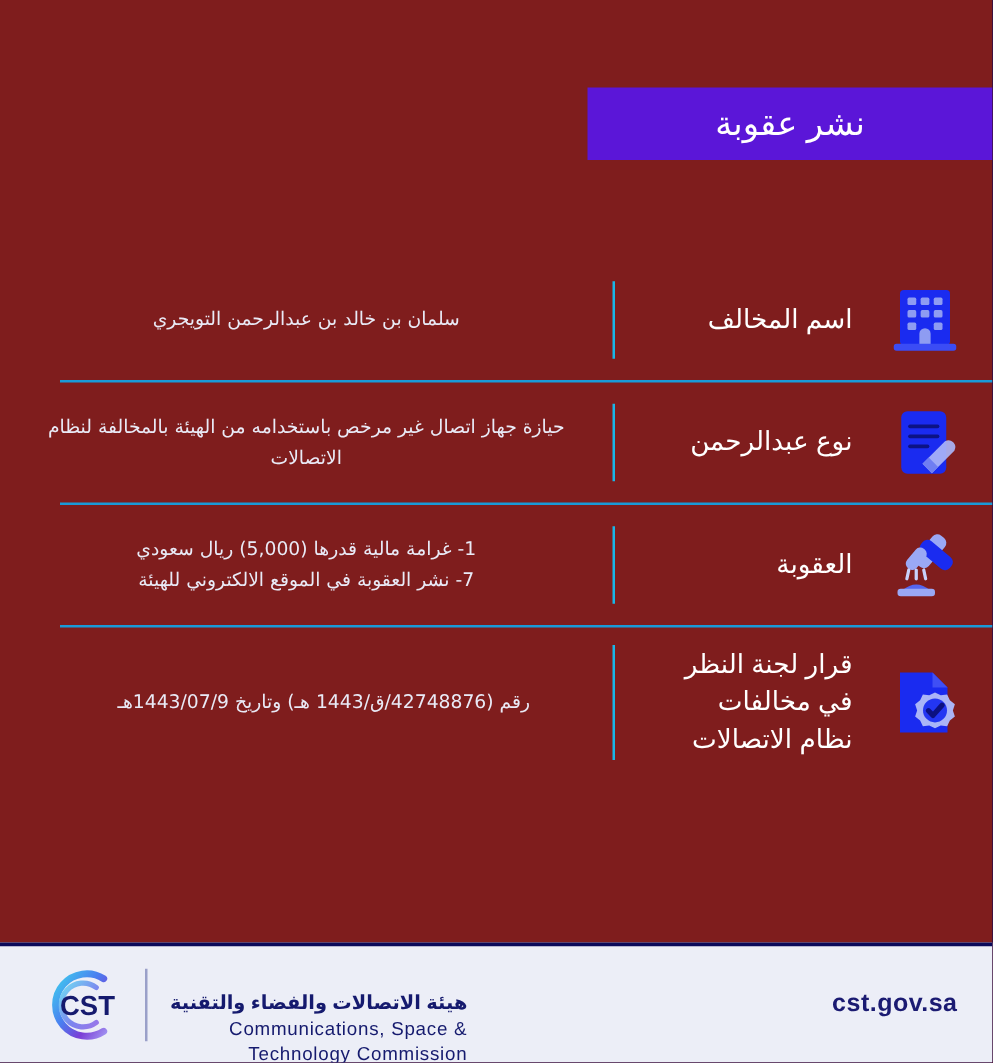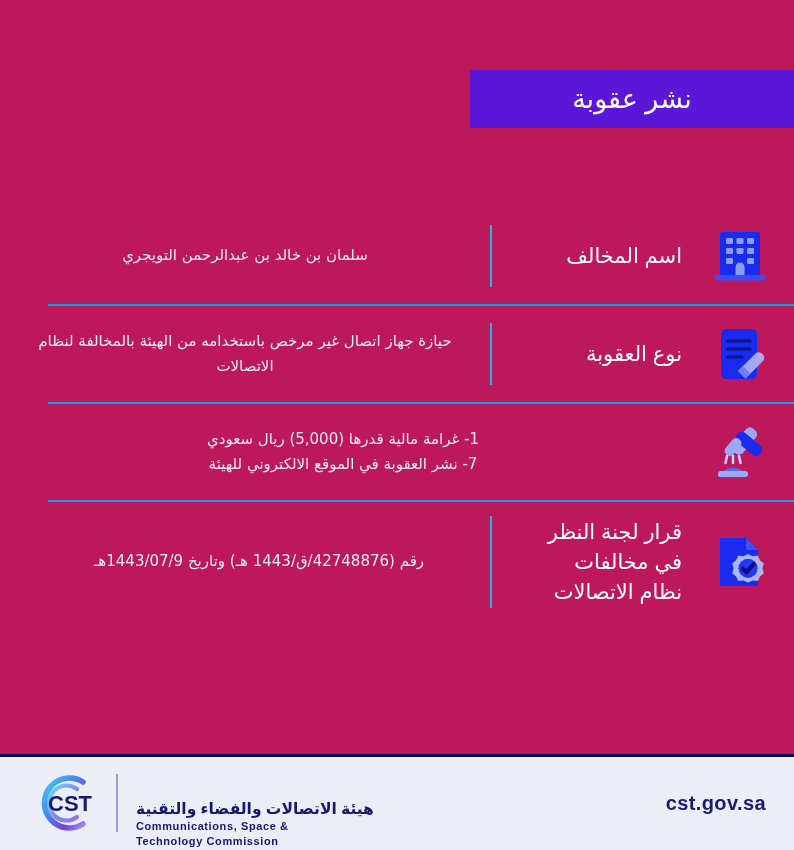--- a/index.html
+++ b/index.html
@@ -5,21 +5,21 @@
   * { margin:0; padding:0; box-sizing:border-box; }
   html,body{ background:#0b0b5e; }
   body{
     width:794px; height:850px;
     font-family:"Liberation Sans","DejaVu Sans",sans-serif;
     background:#0a0a5a;
     position:relative; overflow:hidden;
   }
   .poster{
     position:absolute; inset:0;
-    background:#be185d;
+    background:#7f1d1d;
     display:flex; flex-direction:column;
   }
   
   .header-zone{
     height:160px; position:relative; flex:0 0 auto;
   }
   .title-banner{
     position:absolute; top:70px; right:0; left:auto;
     width:324px; height:58px;
     background:#5b16d8;
@@ -108,22 +108,22 @@
     width:2px; height:58px; background:#9aa0c9;
     margin:0 18px 0 14px; flex:0 0 2px;
   }
   .brand-names{ display:flex; flex-direction:column; justify-content:center;margin-top:40px; }
   .brand-ar{
     color:#151a6e; font-size:15.5px; font-weight:700;
     direction:rtl; text-align:right; line-height:1.35;
     letter-spacing:0.2px;
   }
   .brand-en1,.brand-en2{
-    color:#151a6e; font-size:11px; font-weight:700;
-    letter-spacing:0.6px; line-height:1.32;
+    color:#151a6e; font-size:15px; font-weight:400;
+    letter-spacing:0.6px; line-height:1.32;text-align:right;
   }
   .footer-url{
     margin-left:auto;
     color:#1b1b72; font-size:20px; font-weight:700;
     letter-spacing:0.4px;
   }
 </style>
 </head>
 <body>
 
@@ -179,21 +179,21 @@
                 <line x1="20" y1="19" x2="42" y2="19"></line>
                 <line x1="20" y1="27" x2="42" y2="27"></line>
                 <line x1="20" y1="35" x2="34" y2="35"></line>
               </g>
               <path d="M30 49 l18-18 a5.5 5.5 0 0 1 7.5 7.5 l-18 18 z" fill="#aab5f7" opacity="0.92"></path>
               <path d="M30 49 l5-5 7.5 7.5 -5 5 z" fill="#6f7ef2"></path>
             </svg>
           </div>
         </div>
         <div class="label-cell">
-          <span class="label-text">نوع العقوبة</span>
+          <span class="label-text">نوع عبدالرحمن</span>
           <span class="vdivider"></span>
         </div>
         <div class="value-cell">
           <span class="value-text">حيازة جهاز اتصال غير مرخص باستخدامه من الهيئة بالمخالفة لنظام الاتصالات</span>
         </div>
       </div>
     </div>
     <div class="hseparator"></div>
 
     <div class="row row-3">
@@ -206,20 +206,24 @@
               <rect x="20" y="17" width="10" height="20" rx="4.5" transform="rotate(40 25 27)" fill="#9aa8f5"></rect>
               <g stroke="#c9d1fb" stroke-width="2.6" stroke-linecap="round">
                 <line x1="19" y1="36" x2="17.5" y2="43"></line>
                 <line x1="25" y1="36" x2="25" y2="43"></line>
                 <line x1="31" y1="36" x2="32.5" y2="43"></line>
               </g>
               <path d="M14 52 q11 -9 22 0 z" fill="#5566ef"></path>
               <rect x="10" y="51" width="30" height="6" rx="2.6" fill="#9aa8f5"></rect>
             </svg>
           </div>
+        </div>
+        <div class="label-cell">
+          <span class="label-text">العقوبة</span>
+          <span class="vdivider"></span>
         </div>
         <div class="value-cell">
           <span class="value-text">
             <span>1- غرامة مالية قدرها (5,000) ريال سعودي</span><br>
             <span>7- نشر العقوبة في الموقع الالكتروني للهيئة</span>
           </span>
         </div>
       </div>
     </div>
     <div class="hseparator"></div>

